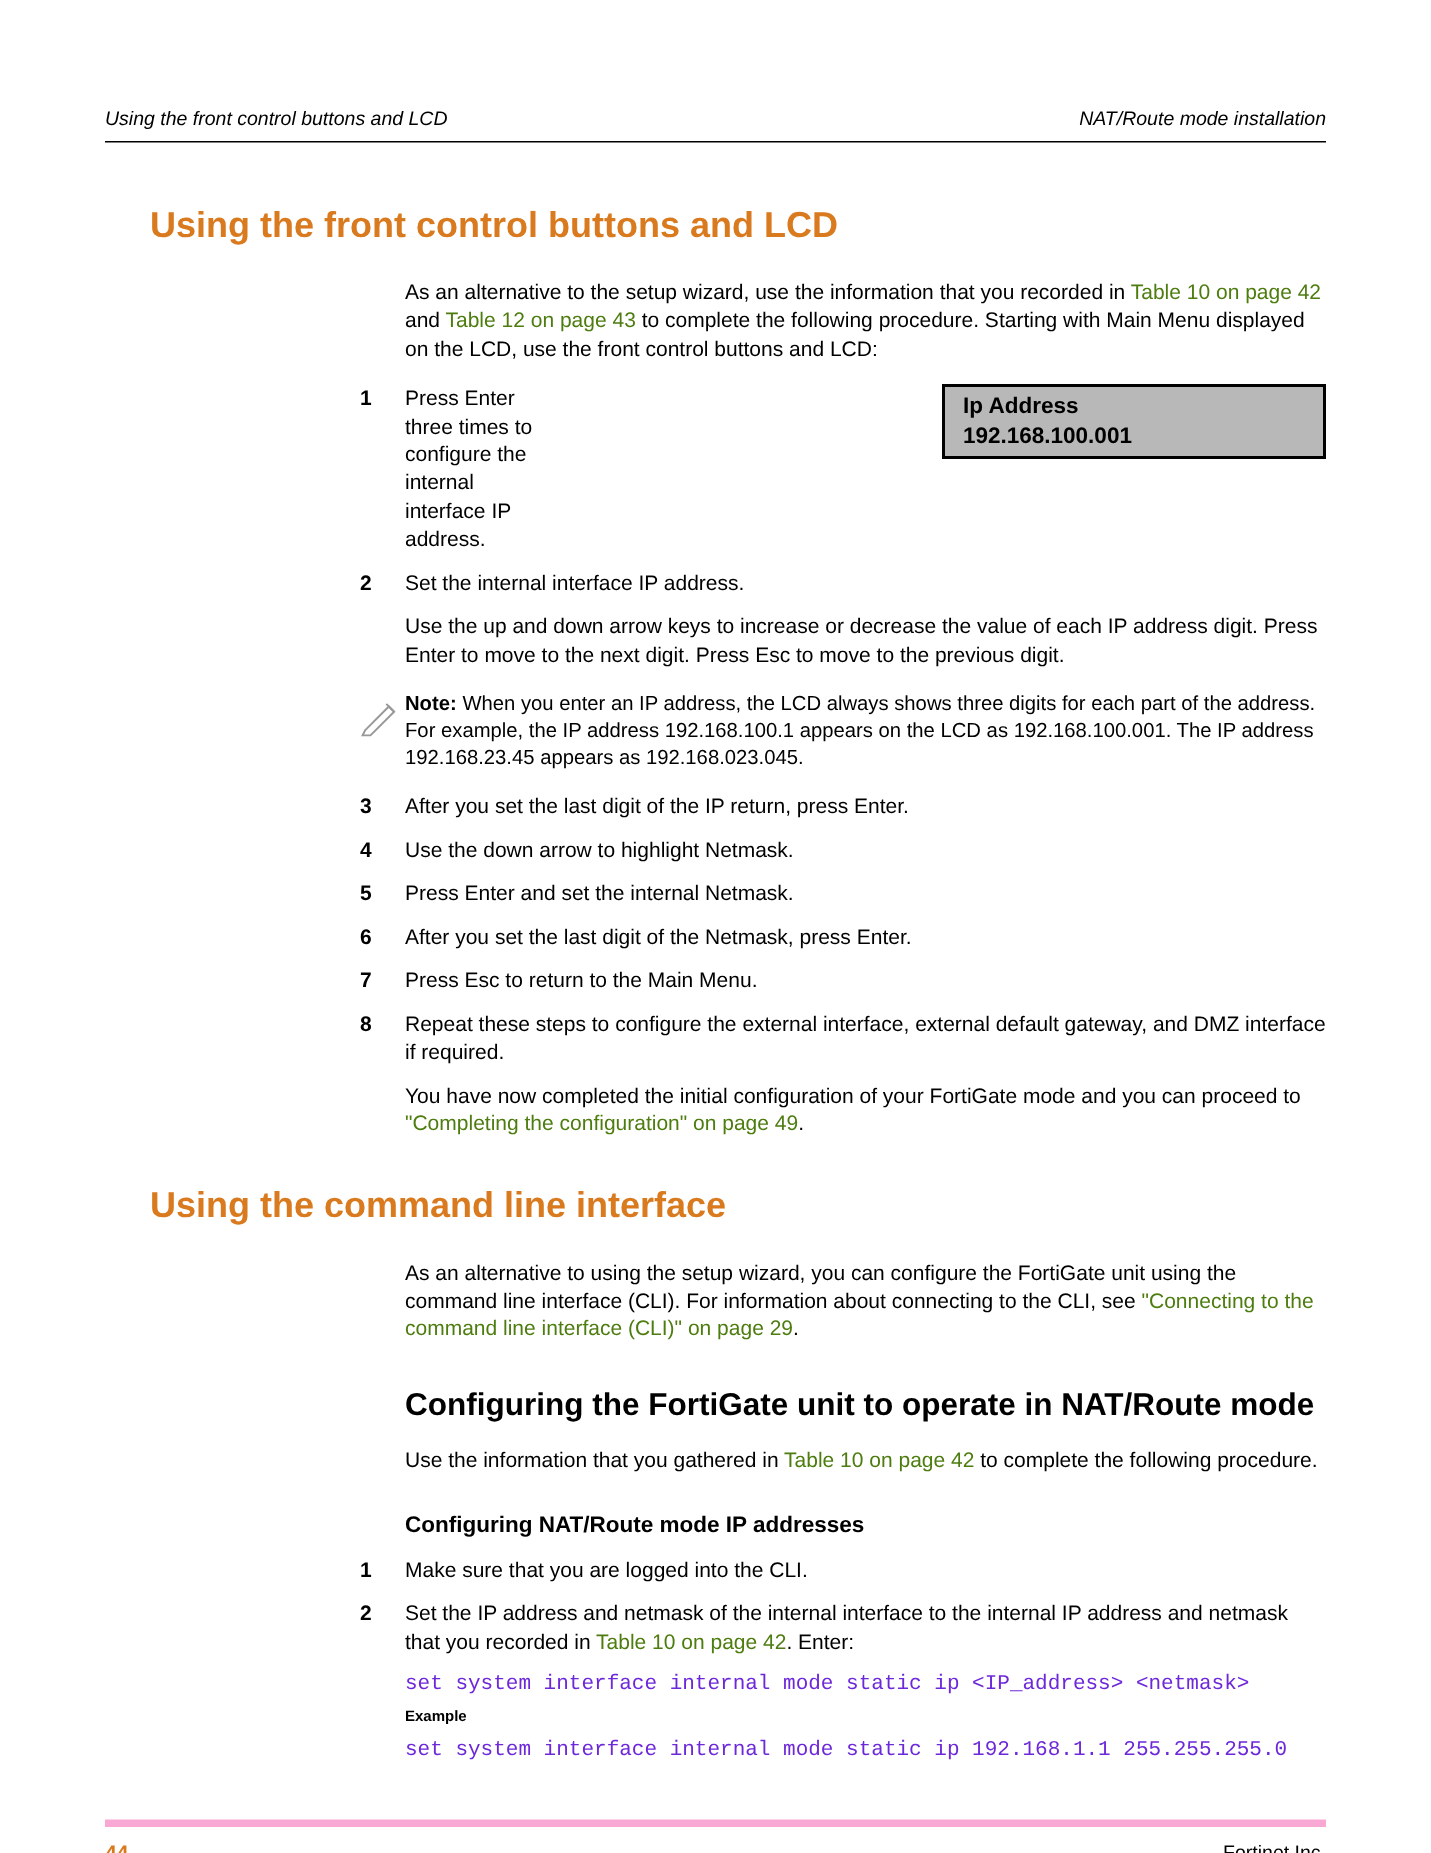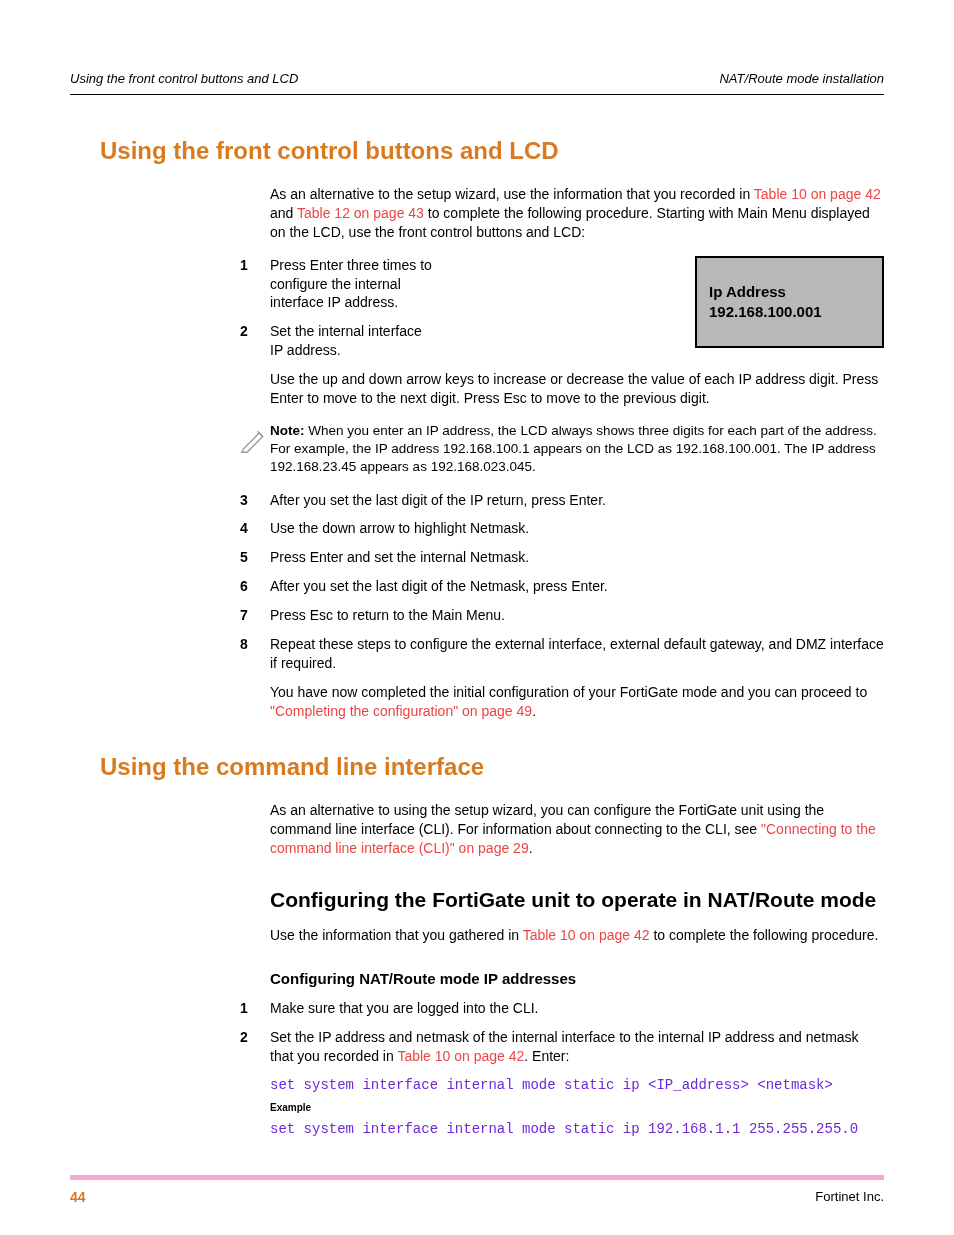--- a/index.html
+++ b/index.html
@@ -51,27 +51,27 @@
   .ol-num {
     width: 30px;
     font-weight: bold;
     text-align: left;
     flex-shrink: 0;
   }
   .ol-body {
     flex: 1;
     margin-right: 0;
   }
-  a.link { color: #ef4444; text-decoration: none; }
+  a.link { color: #4d7c0f; text-decoration: none; }
   .lcd-box {
     float: right;
-    width: 189px;
+    width: 256px;
     border: 2px solid #000;
     background: #b8b8b8;
-    padding: 24px 12px;
+    padding: 3px 12px;
     margin: 0 0 10px 20px;
     font-family: Arial, sans-serif;
   }
   .lcd-box .l1 { font-weight: bold; font-size: 15px; }
   .lcd-box .l2 { font-weight: bold; font-size: 15px; }
   .note-row {
     display: flex;
     margin-left: 170px;
     margin-right: 0;
     margin-top: 14px;

